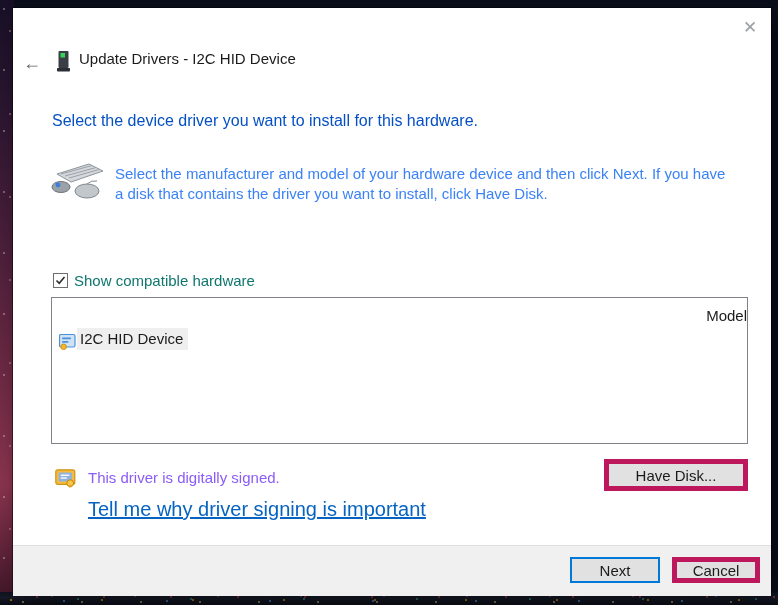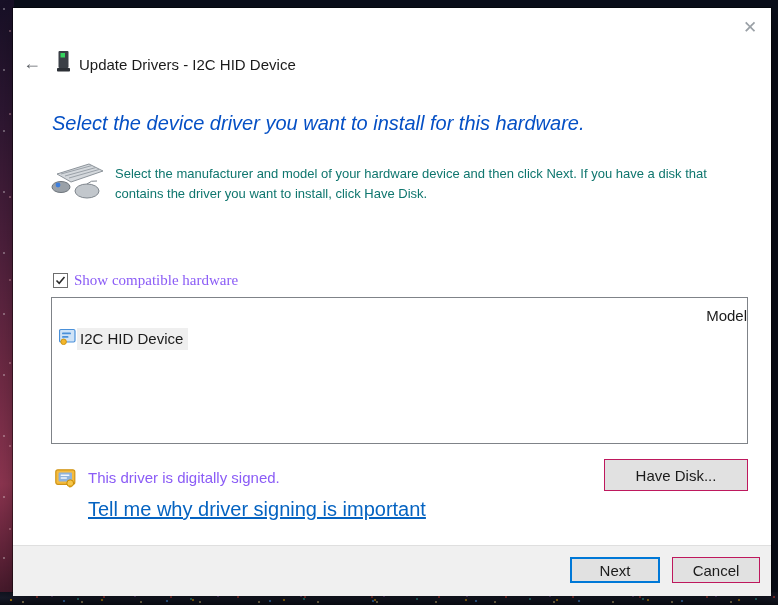--- a/index.html
+++ b/index.html
@@ -45,66 +45,66 @@
   .btn-close{
     position:absolute;top:6px;right:8px;width:26px;height:26px;
     display:flex;align-items:center;justify-content:center;
     font-size:17px;color:#9aa0a6;cursor:pointer;background:transparent;border:none;
   }
   .btn-back{
     position:absolute;left:6px;top:42px;width:26px;height:26px;
     display:flex;align-items:center;justify-content:center;
     font-size:18px;color:#5f6368;cursor:pointer;background:transparent;border:none;
   }
-  .title-row{position:absolute;left:43px;top:42px;display:flex;align-items:flex-end;gap:8px;}
+  .title-row{position:absolute;left:43px;top:42px;display:flex;align-items:flex-start;gap:8px;}
   .title-text{font-size:15px;color:#1b1b1b;}
 
   .heading{
     position:absolute;left:39px;top:104px;width:690px;
-    font-size:20px;color:var(--color-heading,#0550c5);font-style:italic;
+    font-size:16px;color:var(--color-heading,#0550c5);
   }
 
   .desc-icon{position:absolute;left:34px;top:150px;width:60px;height:48px;}
   .desc-text{
     position:absolute;left:102px;top:156px;width:618px;
-    font-size:13px;line-height:20px;color:#0f766e;
+    font-size:15px;line-height:20px;color:#3b82f6;
   }
 
   .chk-row{position:absolute;left:40px;top:264px;display:flex;align-items:center;gap:6px;cursor:pointer;}
   .chk-box{
     width:13px;height:13px;background:#fff;border:1px solid #6e6e6e;
     display:flex;align-items:center;justify-content:center;flex:0 0 auto;
   }
   .chk-box svg{display:none;}
   .chk-box.checked svg{display:block;}
-  .chk-label{font-size:15px;color:#8b5cf6;font-family:Liberation Serif, serif;}
+  .chk-label{font-size:15px;color:#0f766e;}
 
   .listbox{
     position:absolute;left:38px;top:289px;width:697px;height:147px;
     background:#fff;border:1px solid #7f8388;box-sizing:border-box;overflow:hidden;
   }
   .list-header{margin:9px 0 4px 24px;font-size:15px;color:#1b1b1b;text-align:right;}
   .list-item{
-    display:flex;align-items:flex-start;margin-left:7px;cursor:pointer;width:max-content;border-radius:10px;
+    display:flex;align-items:flex-end;margin-left:7px;cursor:pointer;width:max-content;border-radius:10px;
   }
   .list-item .item-icon{width:17px;height:17px;flex:0 0 auto;margin-right:1px;}
   .list-item .item-label{
     font-size:15px;color:#1b1b1b;padding:2px 5px 3px 3px;
   }
   .list-item.selected .item-label{background:var(--color-selection_bg,#efefef);}
 
   .signed-icon{position:absolute;left:42px;top:459px;width:21px;height:21px;}
   .signed-text{position:absolute;left:75px;top:461px;font-size:15px;color:#8b5cf6;}
   .signed-link{
     position:absolute;left:75px;top:490px;font-size:20px;
     color:var(--color-link,#0563c1);text-decoration:underline;cursor:pointer;
   }
 
   .btn{
-    box-sizing:border-box;background:#e1e1e1;border:1px solid #be185d;
+    box-sizing:border-box;background:#e1e1e1;border:5px solid #be185d;
     font-family:"Liberation Sans","DejaVu Sans",sans-serif;font-size:15px;color:#1b1b1b;
     display:flex;align-items:center;justify-content:center;cursor:pointer;
   }
   .btn-havedisk{position:absolute;left:591px;top:451px;width:144px;height:32px;}
 
   .footer{
     position:absolute;left:0;top:537px;width:758px;height:51px;
     background:var(--color-footer_bg,#f0f0f0);border-top:1px solid #dfdfdf;box-sizing:border-box;
   }
   .btn-next{

